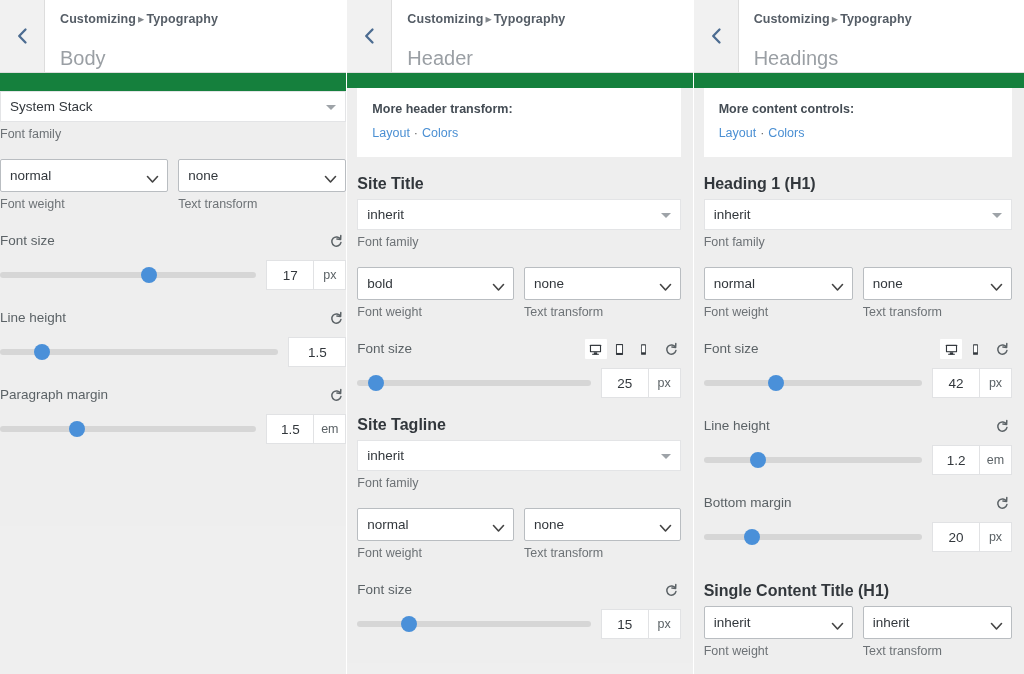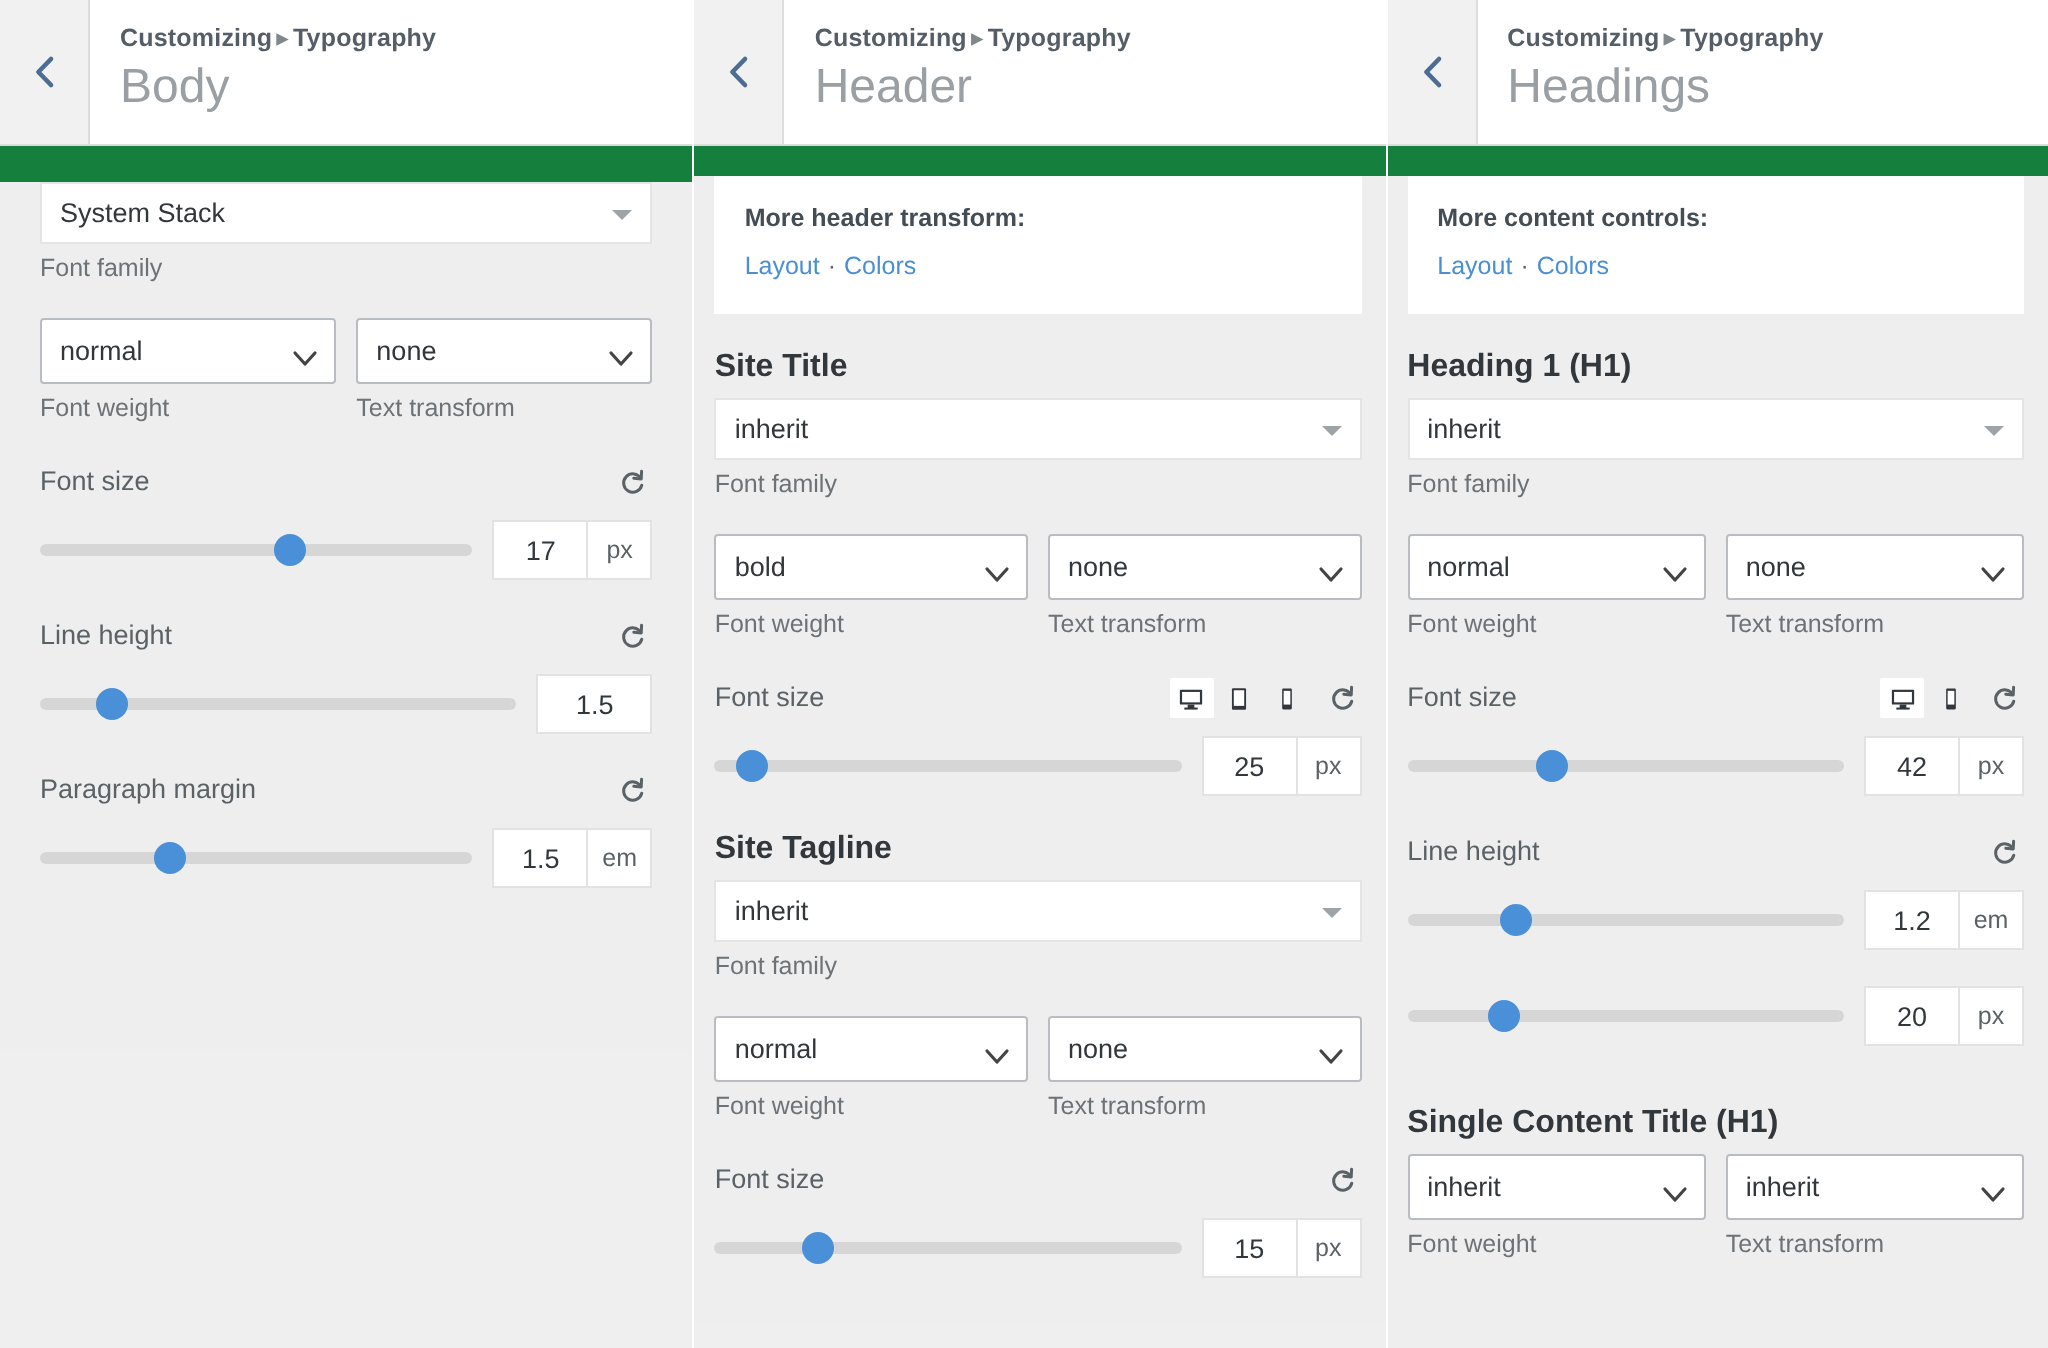--- a/index.html
+++ b/index.html
@@ -32,22 +32,22 @@
     cursor: pointer;
   }
   .back-btn svg { display: block; }
   .header-titles { padding: 11px 0 0 15px; display: flex; flex-direction: column; justify-content: flex-start; }
   .breadcrumb {
     font-size: 12.5px; color: #555d66; font-weight: bold;
     letter-spacing: .1px; line-height: 17px; white-space: nowrap;
   }
   .breadcrumb .sep { color: #82878c; font-weight: normal; padding: 0 2px; }
   .panel-title {
-    font-size: 24px; color: #9a9fa4; font-weight: normal;
-    line-height: 30px; margin-top: 1px; white-space: nowrap;
+    font-size: 20px; color: #9a9fa4; font-weight: normal;
+    line-height: 30px; margin-top: 15px; white-space: nowrap;
   }
 
   
   .panel-body { background: #eeeeee; }
   .col1 .panel-body { height: 435px; }
   .col2 .panel-body { height: 575px; }
   .col3 .panel-body { height: 601px; }
   .panel-tail { background: #efefef; height: 100%; }
 
   
@@ -56,21 +56,21 @@
     margin: 15px 12px 0 12px;
     padding: 13px 15px 15px 15px;
   }
   .col2 .notice, .col3 .notice { margin-left: 10px; margin-right: 12px; }
   .notice-title { font-size: 12.5px; font-weight: bold; color: #444c54; line-height: 17px; }
   .notice-links { margin-top: 7px; font-size: 12.5px; line-height: 17px; }
   .notice-links a { color: #4a8fd3; text-decoration: none; cursor: pointer; }
   .notice-links .dot { color: #666; padding: 0 4px; }
 
   
-  .controls { padding: 0 20px; }
+  .controls { padding: 0 0; }
   .col2 .controls, .col3 .controls { padding: 0 12px 0 10px; }
 
   .section-title {
     font-size: 16px; font-weight: bold; color: #32373c;
     line-height: 18px; margin-top: 18px; margin-bottom: 6px;
   }
   .col1 .sel-row-full { margin-top: 18px; }
 
   
   .select {
@@ -550,20 +550,31 @@
               <div class="thumb" style="left:25%"></div>
             </div>
             <div class="num-unit">
               <div class="numbox">1.2</div>
               <div class="unitbox">em</div>
             </div>
           </div>
         </div>
 
         <div class="ctrl">
+          <div class="ctrl-head">
+            <span class="ctrl-label">Bottom margin</span>
+            <span class="ctrl-tools">
+              <span class="resetbtn">
+                <svg width="14" height="14" viewBox="0 0 14 14">
+                    <path d="M11.4 5.2 A4.6 4.6 0 1 0 11.9 8.6" fill="none" stroke="#5b6266" stroke-width="1.5" stroke-linecap="round"></path>
+                    <path d="M11.8 1.6 L11.6 5.5 L7.9 5.1" fill="none" stroke="#5b6266" stroke-width="1.5" stroke-linecap="round" stroke-linejoin="round"></path>
+                  </svg>
+              </span>
+            </span>
+          </div>
           <div class="slider-row">
             <div class="slider">
               <div class="track"></div>
               <div class="thumb" style="left:22%"></div>
             </div>
             <div class="num-unit">
               <div class="numbox">20</div>
               <div class="unitbox">px</div>
             </div>
           </div>

